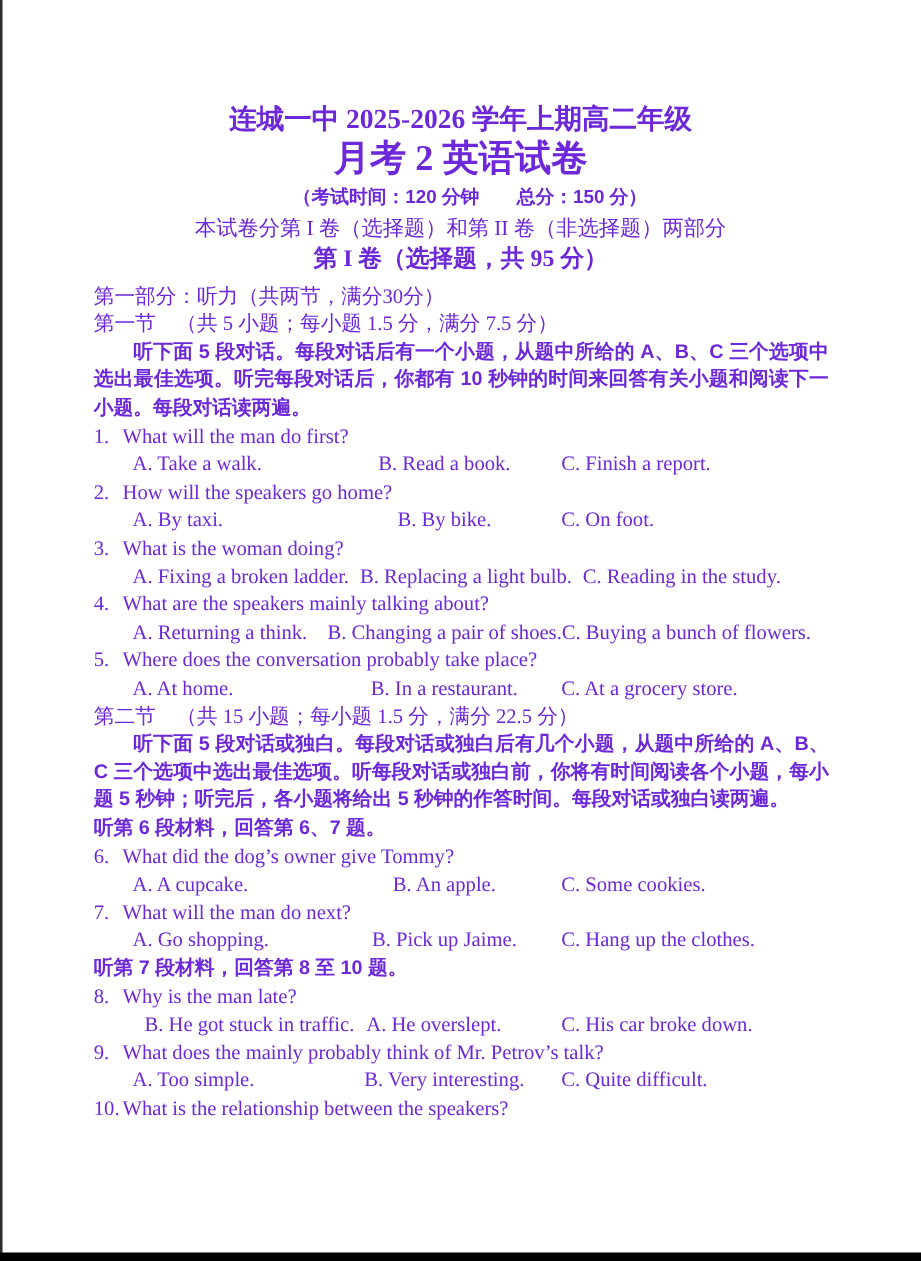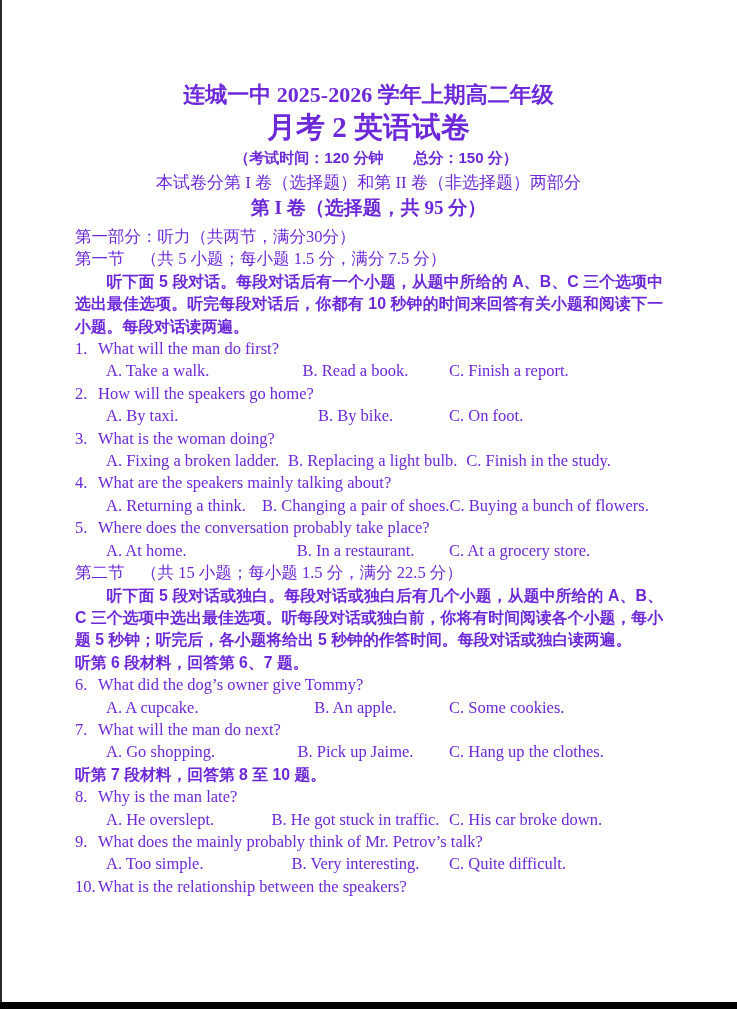--- a/index.html
+++ b/index.html
@@ -120,21 +120,21 @@
     </div>
 
     <div class="question">
       <div class="q-line">
         <span class="q-num">3.</span>
         <span class="q-text">What is the woman doing?</span>
       </div>
       <div class="q-options">
         <span class="opt opt-a">A. Fixing a broken ladder.</span>
         <span class="opt opt-b">B. Replacing a light bulb.</span>
-        <span class="opt opt-c">C. Finish in the study.</span>
+        <span class="opt opt-c">C. Reading in the study.</span>
       </div>
     </div>
 
     <div class="question">
       <div class="q-line">
         <span class="q-num">4.</span>
         <span class="q-text">What are the speakers mainly talking about?</span>
       </div>
       <div class="q-options">
         <span class="opt opt-a">A. Returning a think.</span>
@@ -185,22 +185,22 @@
     </div>
 
     <div class="material-heading">听第 7 段材料，回答第 8 至 10 题。</div>
 
     <div class="question">
       <div class="q-line">
         <span class="q-num">8.</span>
         <span class="q-text">Why is the man late?</span>
       </div>
       <div class="q-options">
+        <span class="opt opt-b">B. He got stuck in traffic.</span>
         <span class="opt opt-a">A. He overslept.</span>
-        <span class="opt opt-b">B. He got stuck in traffic.</span>
         <span class="opt opt-c">C. His car broke down.</span>
       </div>
     </div>
 
     <div class="question">
       <div class="q-line">
         <span class="q-num">9.</span>
         <span class="q-text">What does the mainly probably think of Mr. Petrov’s talk?</span>
       </div>
       <div class="q-options">

